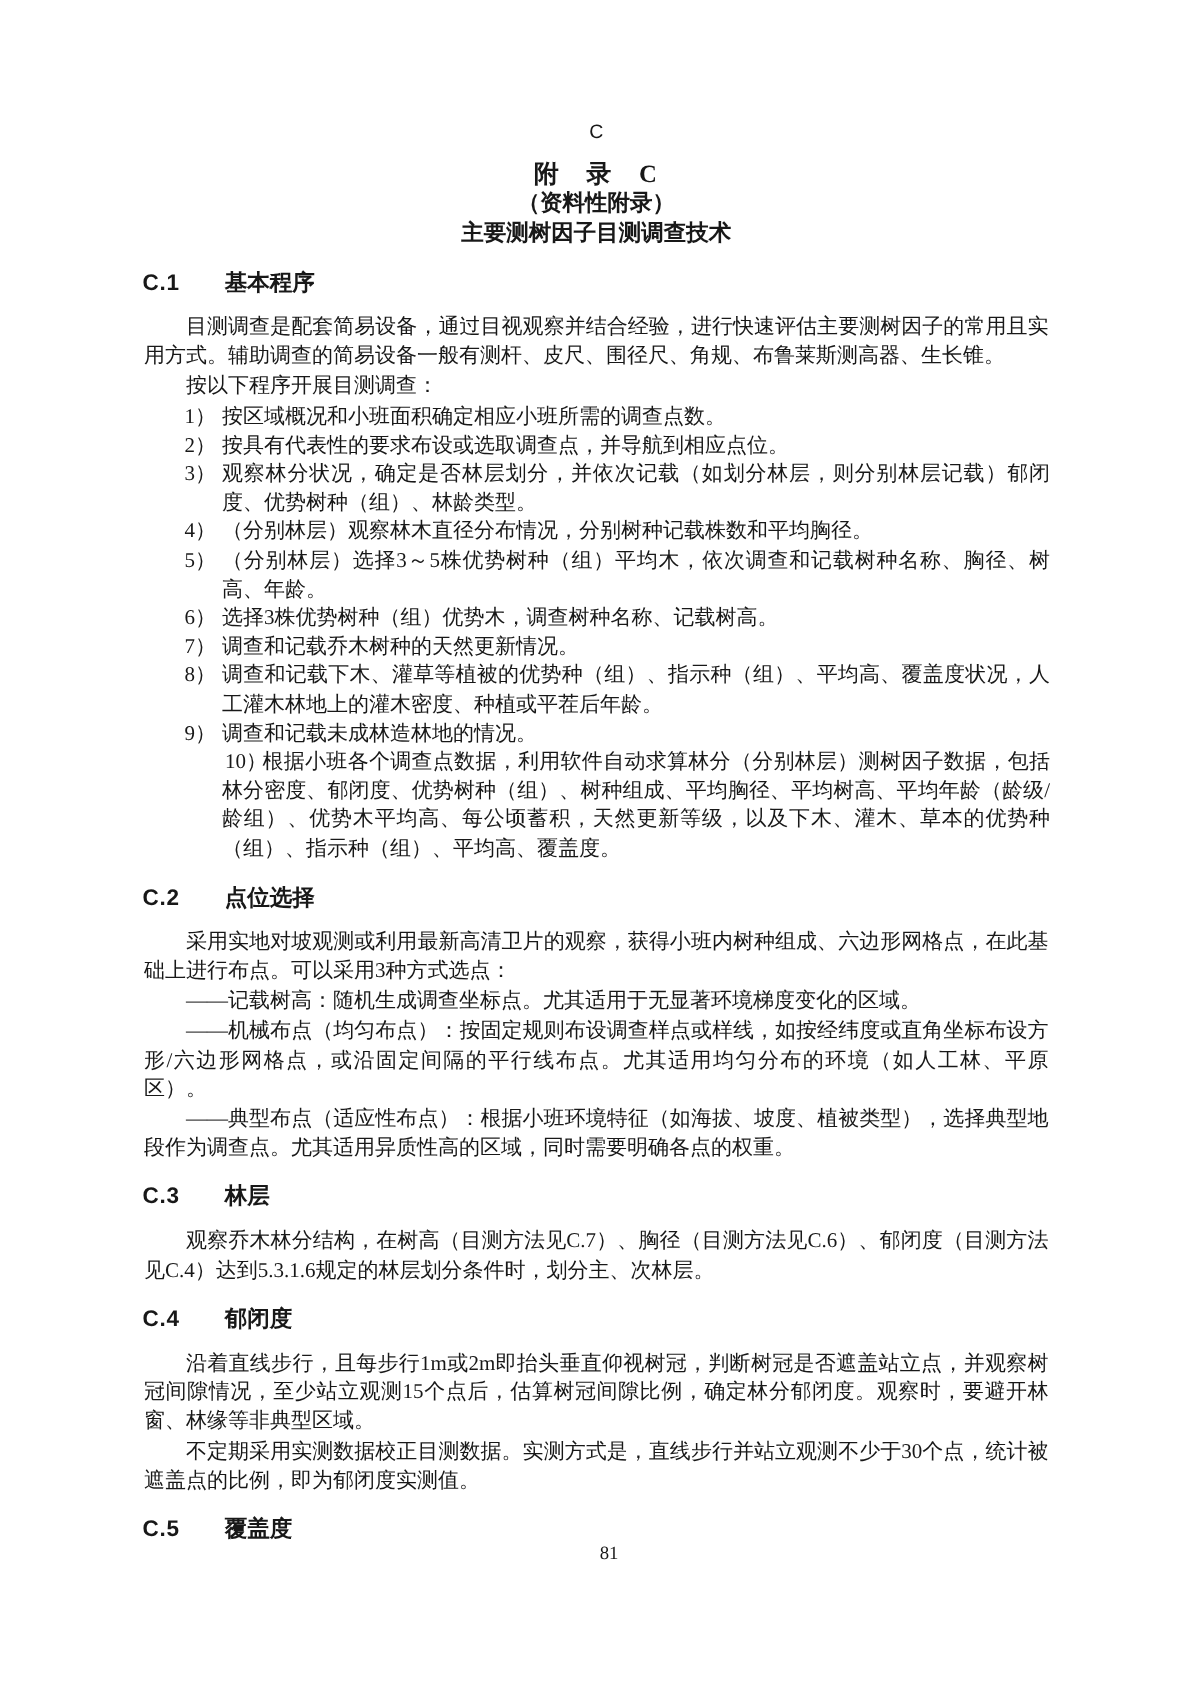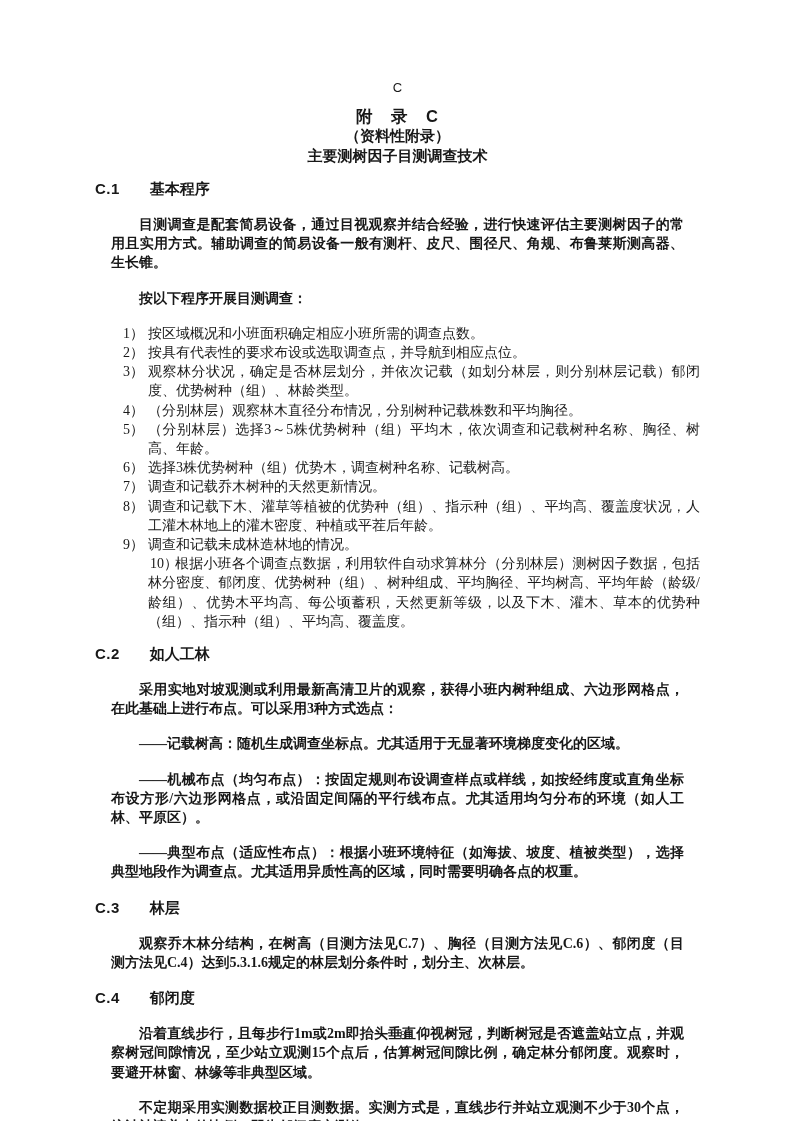--- a/index.html
+++ b/index.html
@@ -20,39 +20,38 @@
   }
   .running-letter {
     text-align: center;
     font-size: 13px;
     line-height: 16px;
     font-family: "Liberation Sans", "DejaVu Sans", sans-serif;
   }
   .title-block {
     margin-top: 10px;
     text-align: center;
-    font-family: Liberation Sans, sans-serif;
+    font-family: Liberation Serif, serif;
     font-weight: bold;
   }
   .title-main { font-size: 16.5px; line-height: 20px; letter-spacing: 1px; }
   .title-type, .title-doc { font-size: 15px; line-height: 20px; }
   .sec-head {
     margin: 13px 0 10px 0;
     font-family: "Liberation Sans", "DejaVu Sans", sans-serif;
     font-size: 15px;
     font-weight: bold;
     line-height: 20px;
   }
   .sec-num { letter-spacing: 0.5px; text-align: center; }
   .sec-title { margin-left: 30px; }
   .para {
-    margin: 16px;
+    margin: 1px;
     text-indent: 2em;
     text-align: justify;
-    font-weight: bold;
   }
   .olist { margin: 0; }
   .li {
     position: relative;
     padding-left: 53px;
     text-align: justify;
   }
   .li .marker {
     position: absolute;
     left: 28px;
@@ -118,21 +117,21 @@
         <span class="marker">9）</span><span>调查和记载未成林造林地的情况。</span>
       </div>
       <div class="li wide">
         <span class="marker">10）</span><span>根据小班各个调查点数据，利用软件自动求算林分（分别林层）测树因子数据，包括林分密度、郁闭度、优势树种（组）、树种组成、平均胸径、平均树高、平均年龄（龄级/龄组）、优势木平均高、每公顷蓄积，天然更新等级，以及下木、灌木、草本的优势种（组）、指示种（组）、平均高、覆盖度。</span>
       </div>
     </div>
   </div>
 
   <div>
     <div class="sec-head">
-      <span class="sec-num">C.2</span><span class="sec-title">如人工林</span>
+      <span class="sec-num">C.2</span><span class="sec-title">点位选择</span>
     </div>
     <p class="para">采用实地对坡观测或利用最新高清卫片的观察，获得小班内树种组成、六边形网格点，在此基础上进行布点。可以采用3种方式选点：</p>
     <p class="para">——记载树高：随机生成调查坐标点。尤其适用于无显著环境梯度变化的区域。</p>
     <p class="para">——机械布点（均匀布点）：按固定规则布设调查样点或样线，如按经纬度或直角坐标布设方形/六边形网格点，或沿固定间隔的平行线布点。尤其适用均匀分布的环境（如人工林、平原区）。</p>
     <p class="para">——典型布点（适应性布点）：根据小班环境特征（如海拔、坡度、植被类型），选择典型地段作为调查点。尤其适用异质性高的区域，同时需要明确各点的权重。</p>
   </div>
 
   <div>
     <div class="sec-head">
       <span class="sec-num">C.3</span><span class="sec-title">林层</span>

